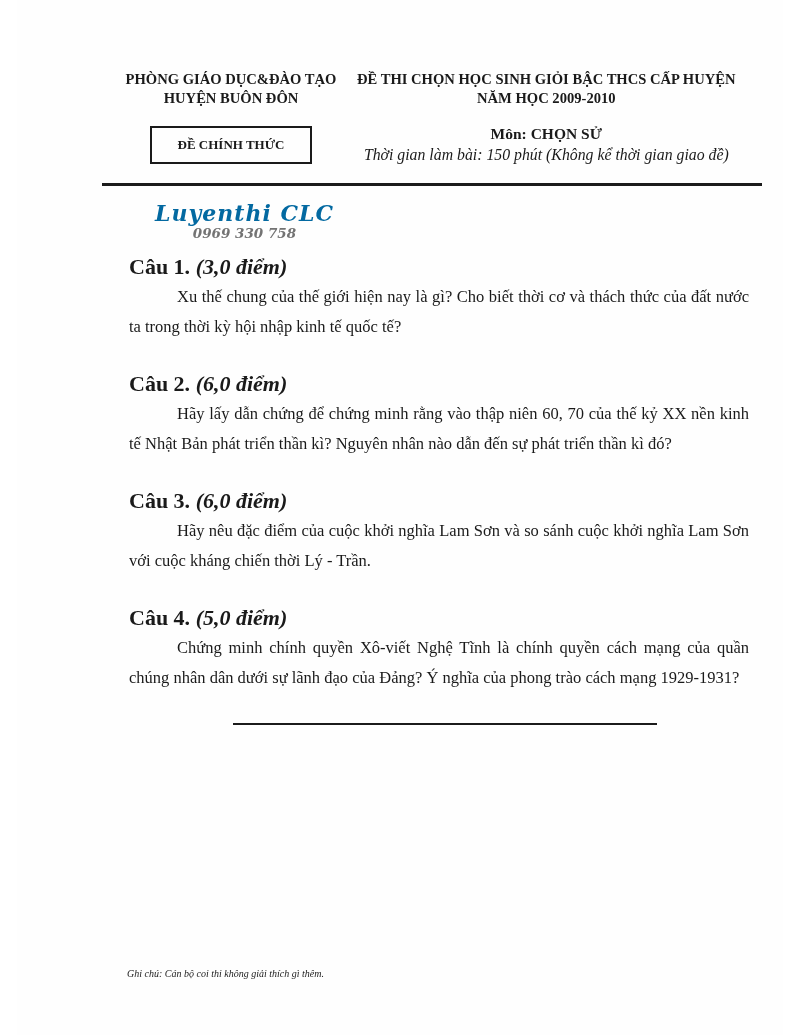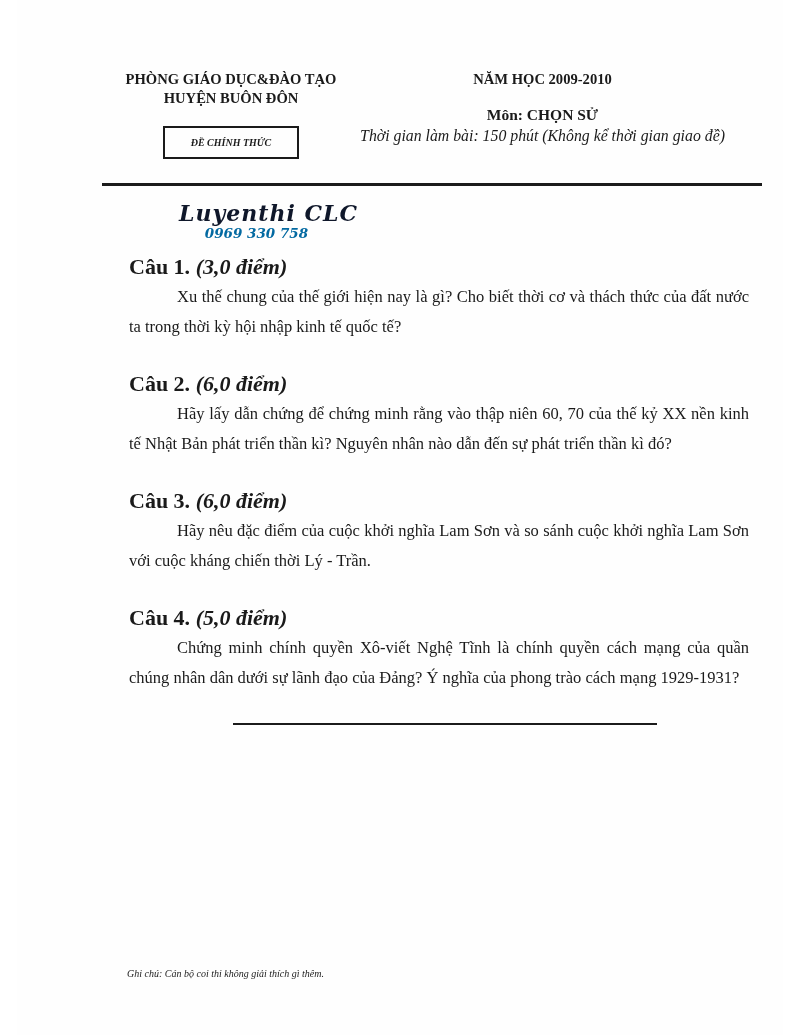--- a/index.html
+++ b/index.html
@@ -38,23 +38,22 @@
     font-size: 14.6px;
     line-height: 19px;
     white-space: nowrap;
   }
   .exam-box {
     display: inline-block;
     margin-top: 18px;
     border: 2px solid #1a1a1a;
     padding: 9px 26px;
     font-weight: bold;
-    font-size: 10px;
+    font-size: 13px;
     white-space: nowrap;
-    font-style: italic;
   }
   .subject {
     font-weight: bold;
     font-size: 15.5px;
     margin-top: 16px;
     line-height: 20px;
   }
   .duration {
     font-style: italic;
     font-size: 15.8px;
@@ -134,31 +133,32 @@
 
 <div class="page">
 
   <div class="header">
     <div class="header-left">
       <div class="hline">PHÒNG GIÁO DỤC&amp;ĐÀO TẠO</div>
       <div class="hline">HUYỆN BUÔN ĐÔN</div>
       <div class="exam-box">ĐỀ CHÍNH THỨC</div>
     </div>
     <div class="header-right">
+      <div class="hline">ĐỀ THI CHỌN HỌC SINH GIỎI BẬC THCS CẤP HUYỆN</div>
       <div class="hline">NĂM HỌC 2009-2010</div>
       <div class="subject">Môn: CHỌN SỬ</div>
       <div class="duration">Thời gian làm bài: 150 phút (Không kể thời gian giao đề)</div>
     </div>
   </div>
 
   <div class="double-rule"></div>
 
   <div class="logo">
-    <div class="logo-brand" style="color: #0f172a; margin-left: 24px;">Luyenthi CLC</div>
-    <div class="logo-phone" style="color: #0369a1;">0969 330 758</div>
+    <div class="logo-brand" style="color: #0369a1;">Luyenthi CLC</div>
+    <div class="logo-phone" style="color: #737373;">0969 330 758</div>
   </div>
 
   <div class="questions">
 
     <div class="question">
       <div class="q-head">
         <span class="q-label">Câu 1.</span>
         <span class="q-points">(3,0 điểm)</span>
       </div>
       <div class="q-body">Xu thế chung của thế giới hiện nay là gì? Cho biết thời cơ và thách thức của đất nước ta trong thời kỳ hội nhập kinh tế quốc tế?</div>

